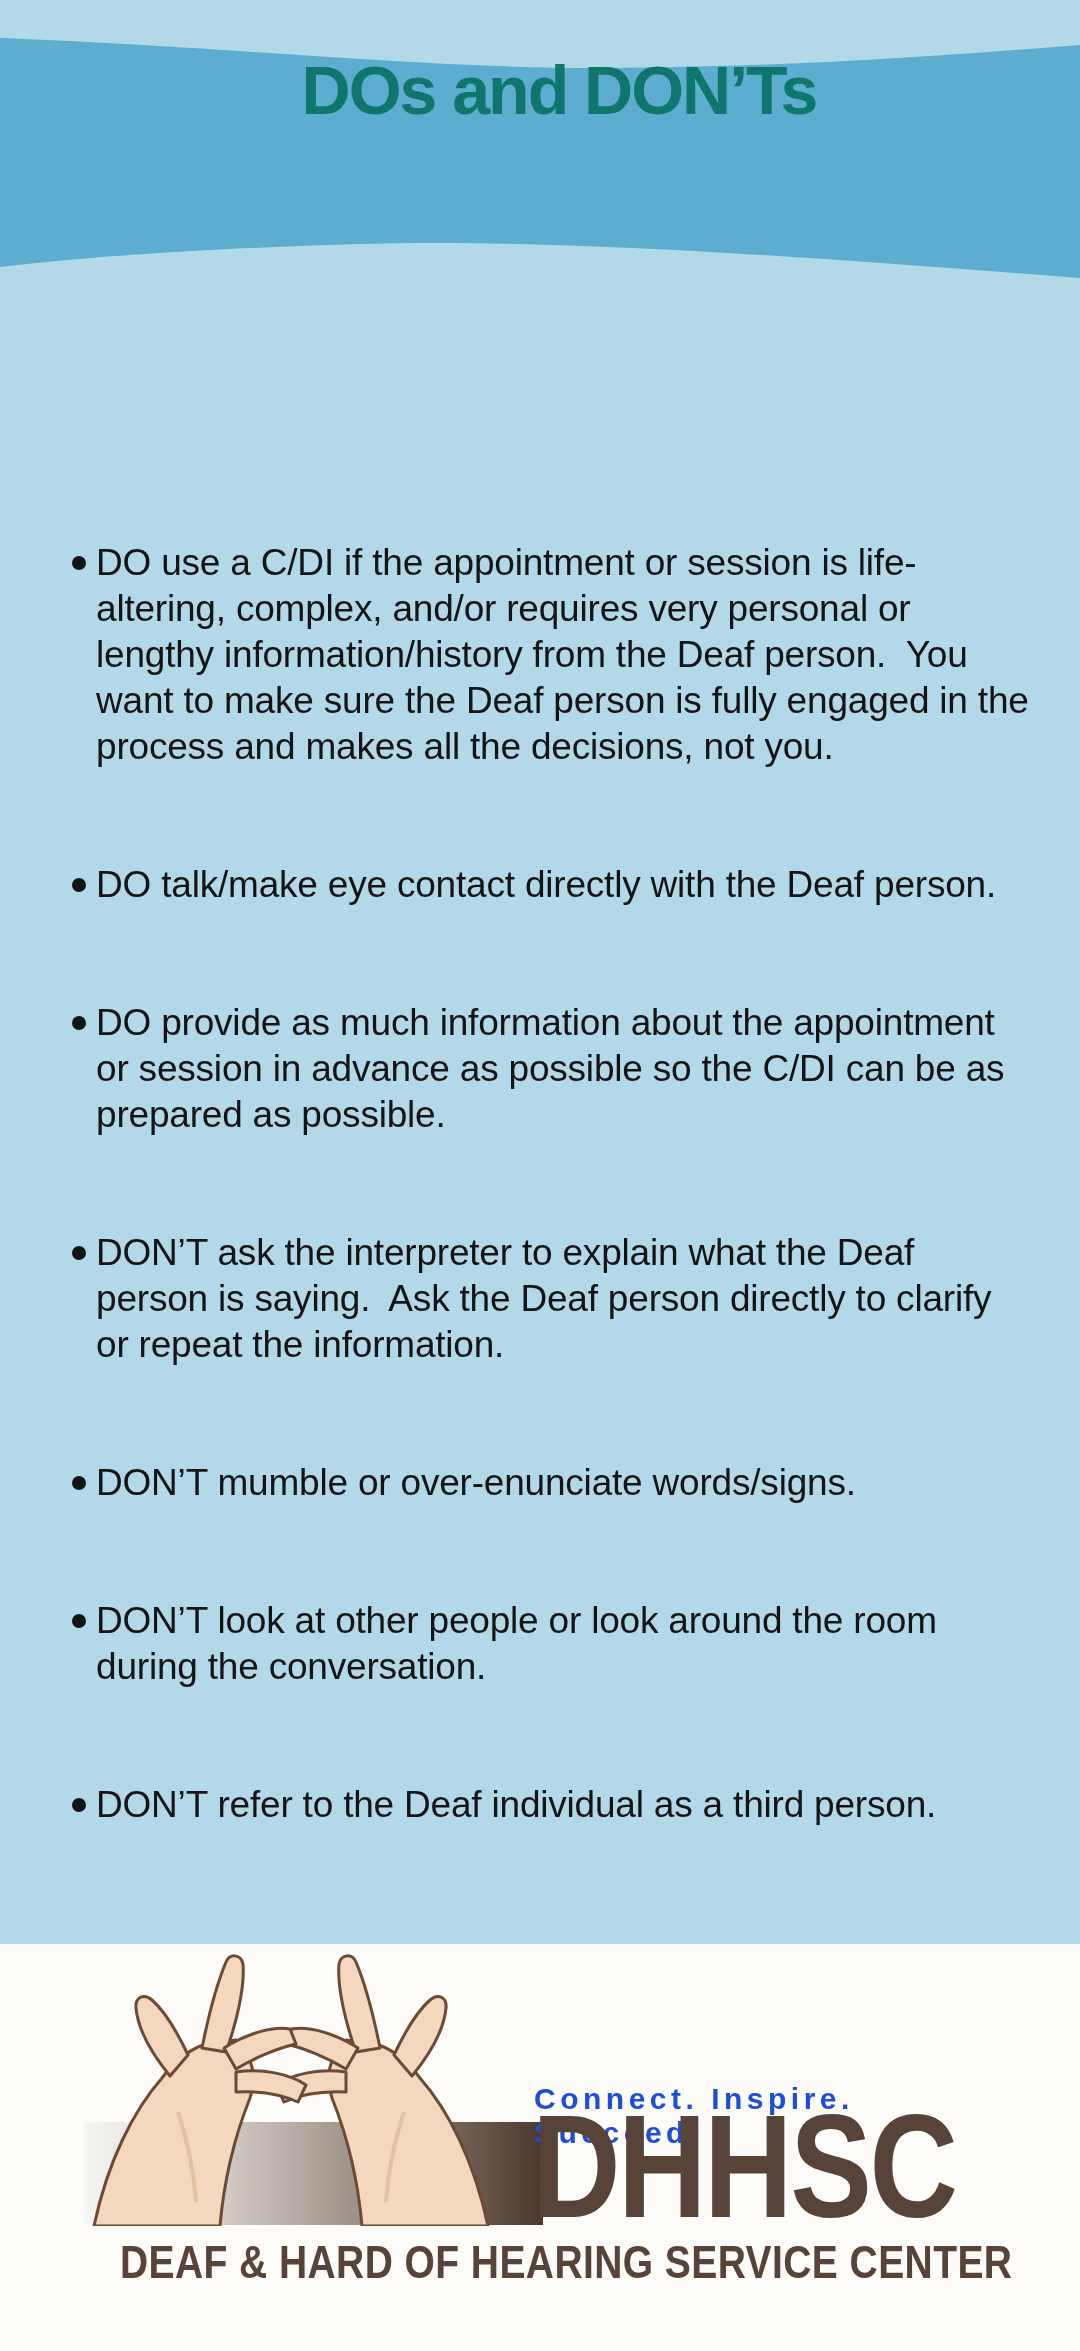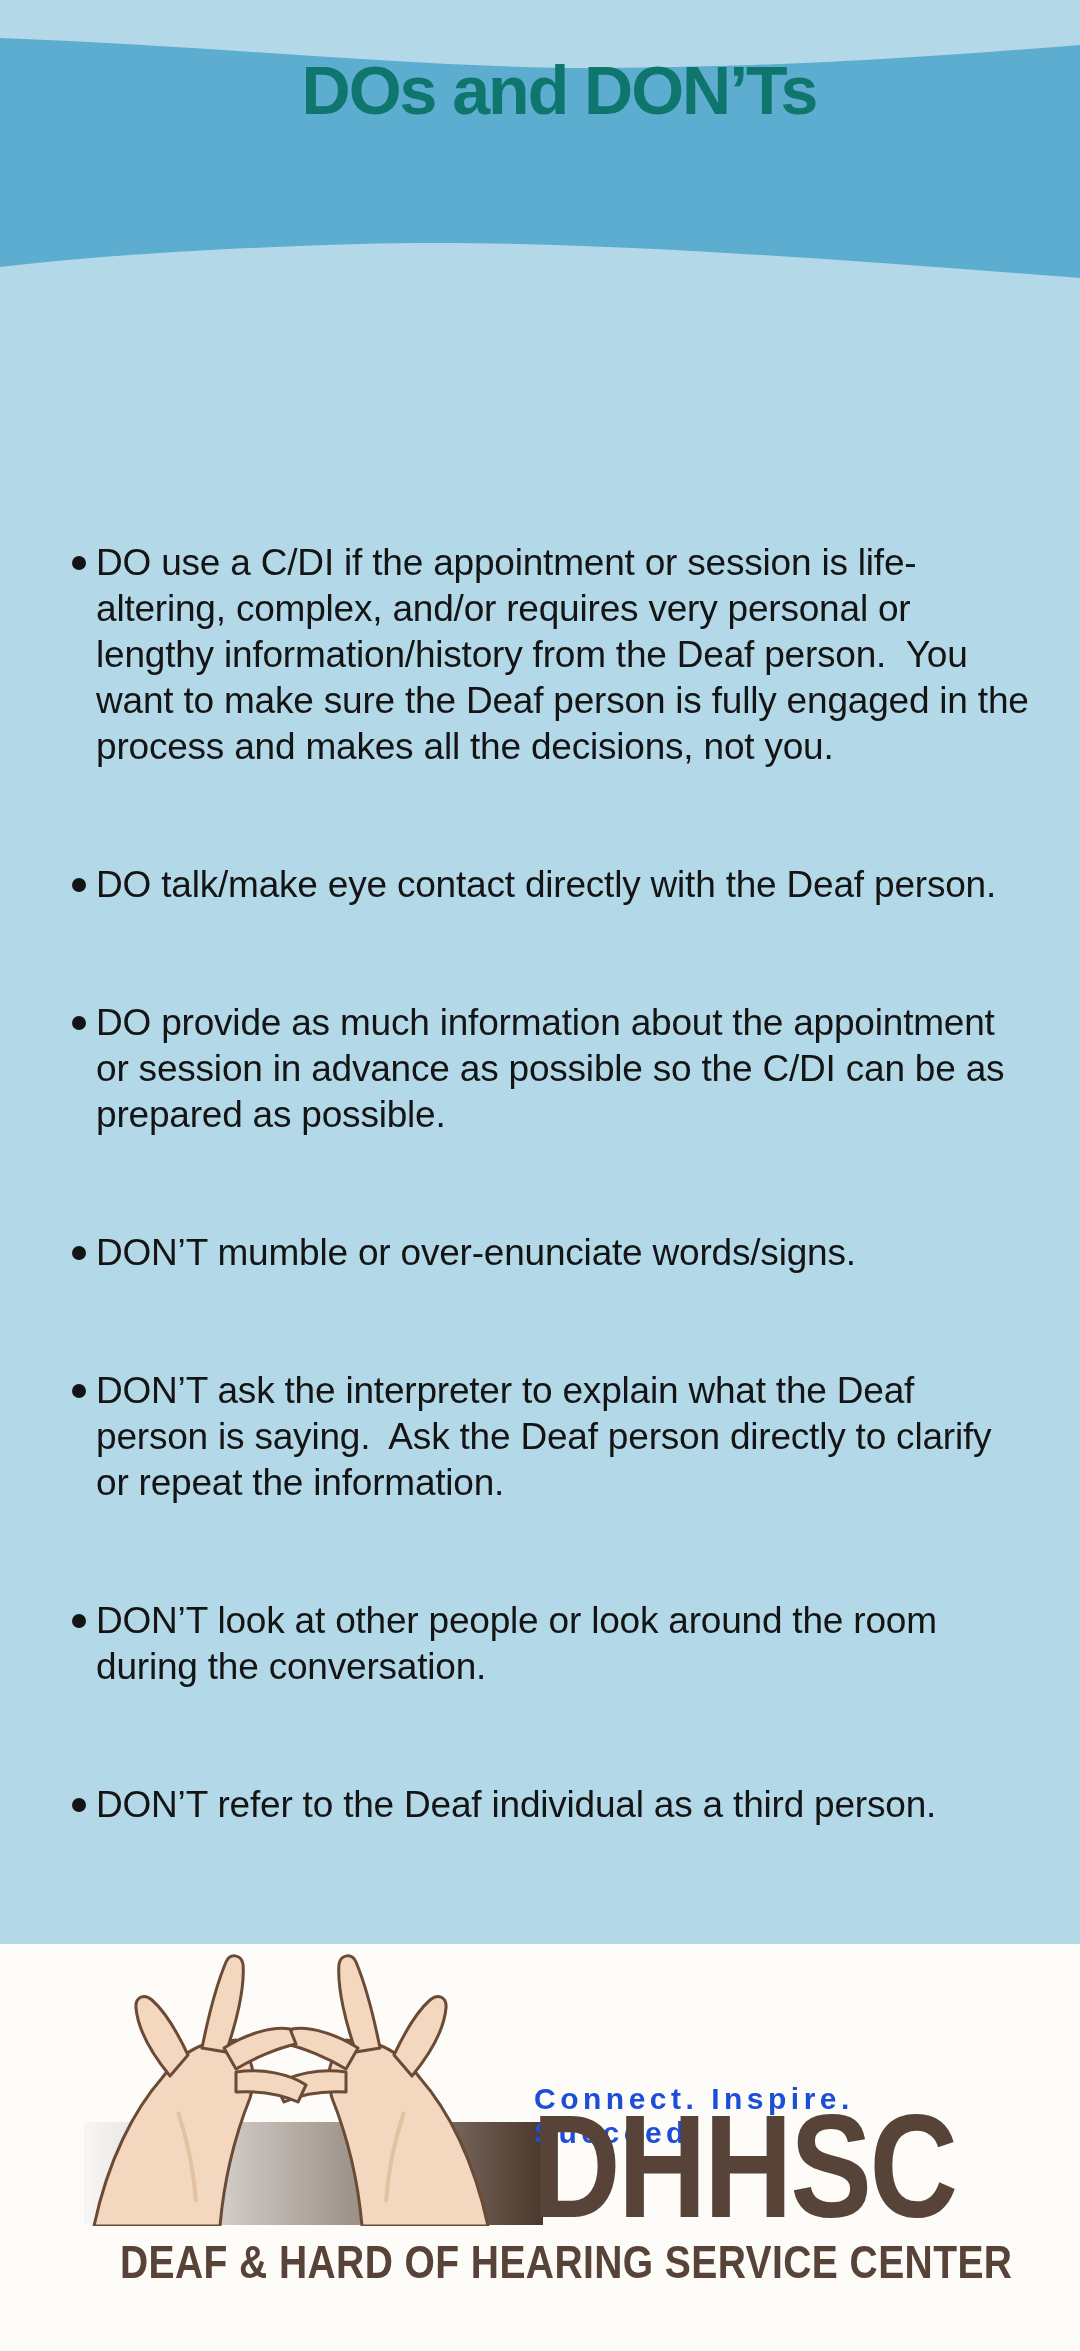--- a/index.html
+++ b/index.html
@@ -75,22 +75,22 @@
     <div class="title">
       <div>DOs and DON’Ts</div>
     </div>
   </div>
 
   <div class="content">
     <ul class="bullets">
       <li>DO use a C/DI if the appointment or session is life-altering, complex, and/or requires very personal or lengthy information/history from the Deaf person.  You want to make sure the Deaf person is fully engaged in the process and makes all the decisions, not you.</li>
       <li>DO talk/make eye contact directly with the Deaf person.</li>
       <li>DO provide as much information about the appointment or session in advance as possible so the C/DI can be as prepared as possible.</li>
+      <li>DON’T ask the interpreter to explain what the Deaf person is saying.  Ask the Deaf person directly to clarify or repeat the information.</li>
       <li>DON’T mumble or over-enunciate words/signs.</li>
-      <li>DON’T ask the interpreter to explain what the Deaf person is saying.  Ask the Deaf person directly to clarify or repeat the information.</li>
       <li>DON’T look at other people or look around the room during the conversation.</li>
       <li>DON’T refer to the Deaf individual as a third person.</li>
     </ul>
 
     <div class="contact-block">
       
       
       
       
       

